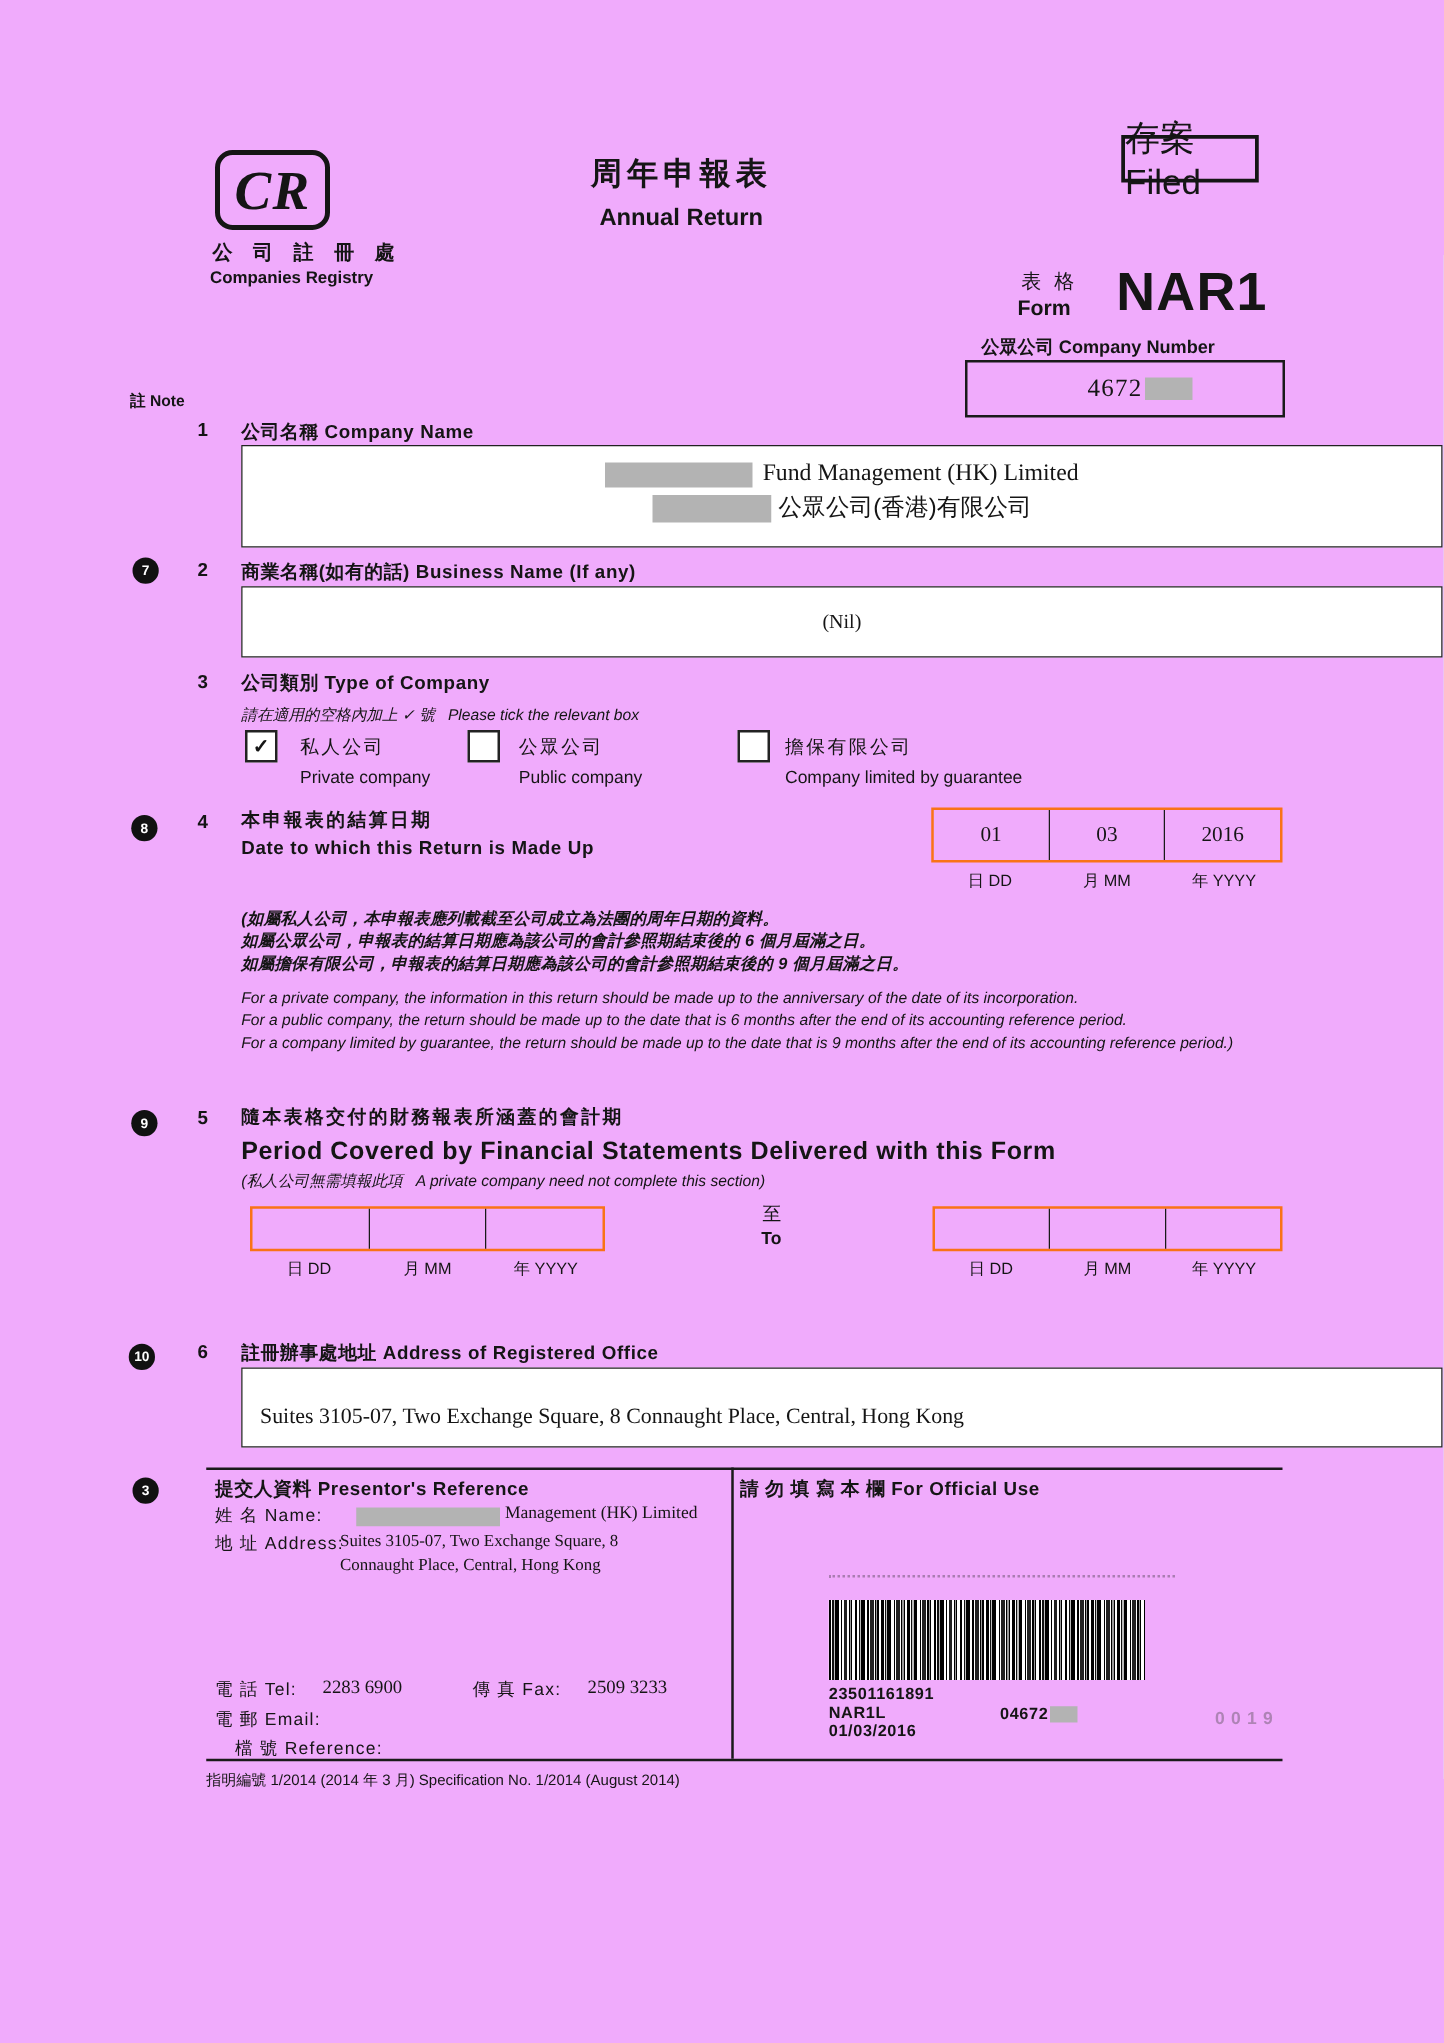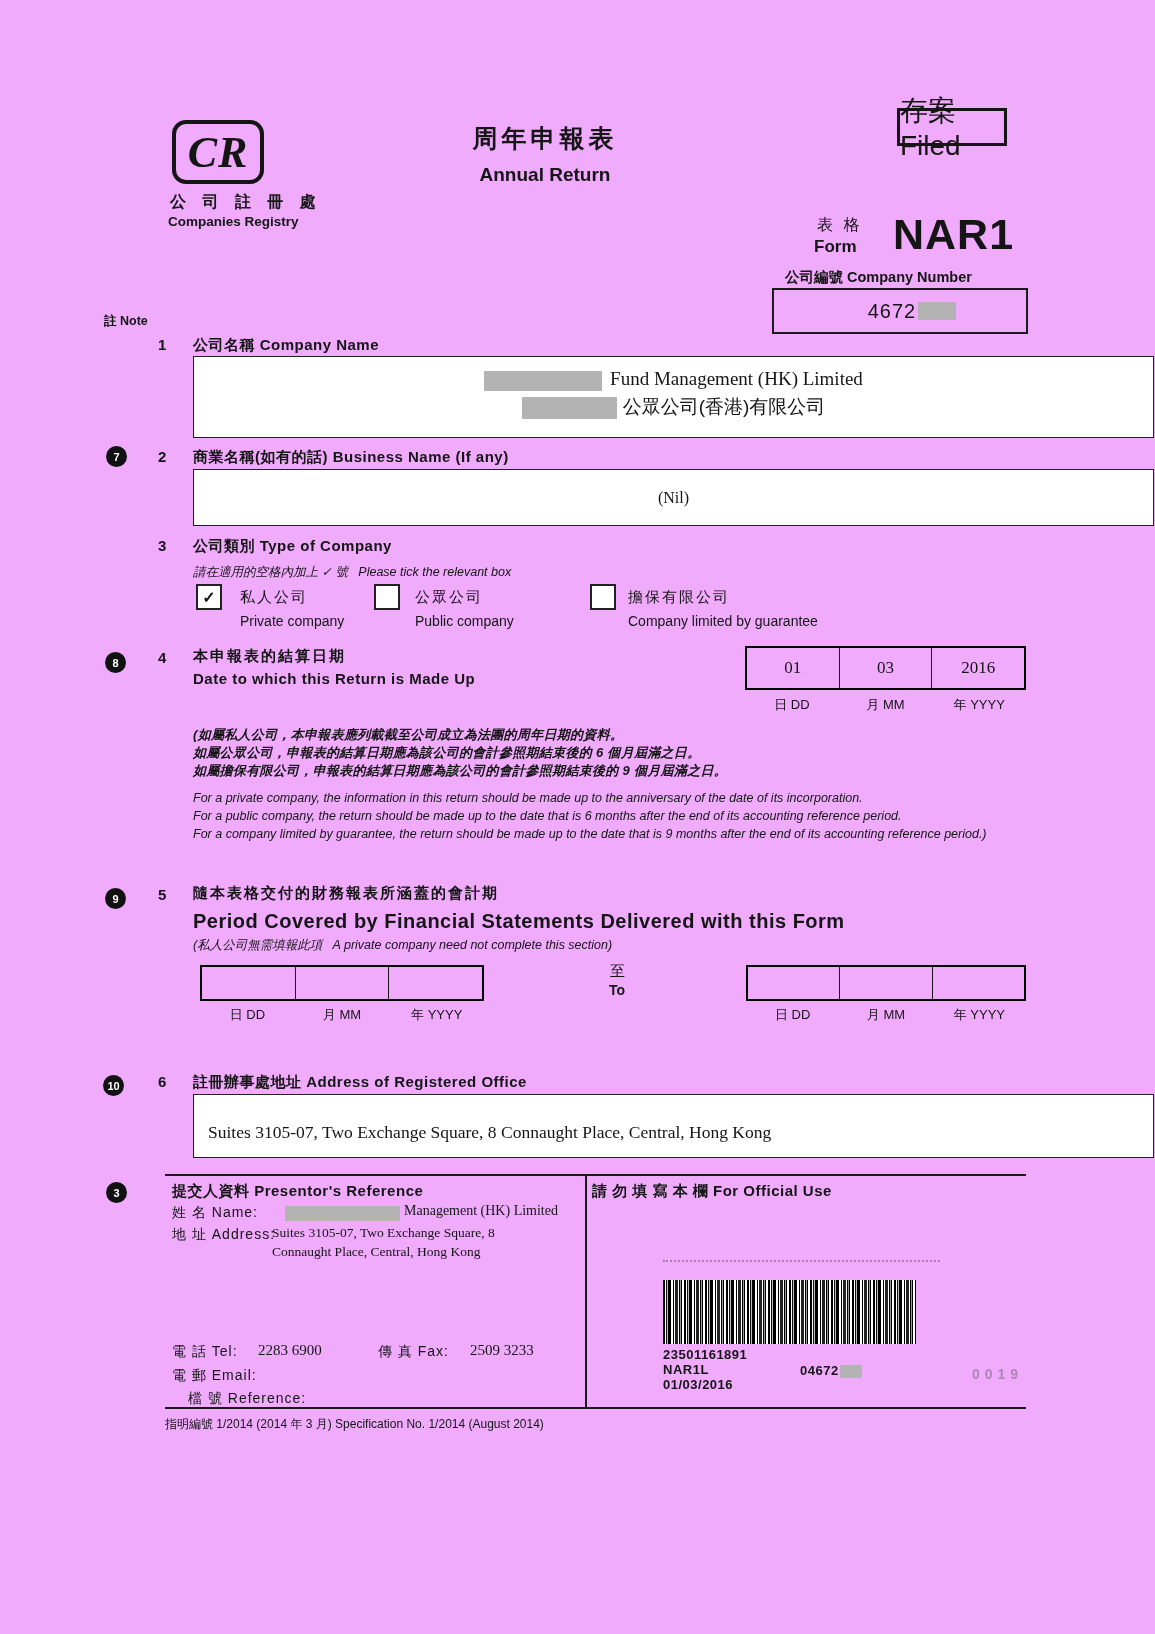--- a/index.html
+++ b/index.html
@@ -26,41 +26,41 @@
   .title-cn { font-size:25px; letter-spacing:4px; font-weight:600; }
   .title-en { font-size:19px; font-weight:bold; margin-top:9px; }
   .filed-box { left:897px; top:108px; width:110px; height:38px; border:3px solid #151515;
                display:flex; align-items:center; justify-content:center; font-size:28px; }
   .form-lbl-cn { left:817px; top:215px; font-size:16px; letter-spacing:3px; }
   .form-lbl-en { left:814px; top:237px; font-size:17px; font-weight:bold; }
   .form-code   { left:893px; top:210px; font-size:43px; font-weight:900; letter-spacing:1px; }
   .cn-label { left:785px; top:268px; font-size:14.5px; font-weight:bold; }
   .cn-box { left:772px; top:288px; width:256px; height:46px; border:2px solid #1a1a1a;
             display:flex; align-items:center; justify-content:center; }
-  .cn-value { font-family:Liberation Sans, sans-serif; font-size:20px; letter-spacing:1px;margin-left:24px; }
+  .cn-value { font-family:Liberation Serif, serif; font-size:20px; letter-spacing:1px;margin-left:24px; }
   .note-label { left:104px; top:313px; font-size:12.5px; font-weight:bold; }
 
   
   .sec-num { font-size:15px; font-weight:bold; }
   .sec-title { font-size:15px; font-weight:bold; letter-spacing:0.5px; }
   .field-box { left:193px; width:961px; border:1.5px solid #222; background:#fff; }
   .redact { display:inline-block; background:#b3b3b3; vertical-align:middle; }
   .badge { width:21px; height:21px; border-radius:50%; background:#111; color:#fff;
            display:flex; align-items:center; justify-content:center; font-size:11px; font-weight:bold; }
 
   .line1 { margin-top:11px; font-size:19px; }
   .line2 { margin-top:3px; font-size:19px; }
 
   .ticknote { font-size:12.5px; font-style:italic; }
   .cb { width:26px; height:26px; border:2px solid #222; background:#fff; display:flex; align-items:center; justify-content:center;
         font-size:16px; font-weight:bold; }
   .cb-cn { font-size:15px; letter-spacing:2px; }
   .cb-en { font-size:14px; }
 
-  .datebox { border:2px solid #000000; display:flex; }
+  .datebox { border:2px solid #f97316; display:flex; }
   .datebox .cell { flex:1; border-left:1.5px solid #1a1a1a; display:flex; align-items:center; justify-content:center;
                    font-family:"Liberation Serif", serif; font-size:17px; }
   .datebox .cell:first-child { border-left:none; }
   .datelabels { display:flex; font-size:13px; }
   .datelabels .cell { flex:1; text-align:center; }
 
   .notes-cn div { font-size:13px; font-style:italic; font-weight:600; line-height:18px; letter-spacing:0.3px; }
   .notes-en { margin-top:9px; }
   .notes-en div { font-size:12.5px; font-style:italic; line-height:18px; }
 
@@ -96,21 +96,21 @@
     <div class="title-cn">周年申報表</div>
     <div class="title-en">Annual Return</div>
   </div>
 
   <div class="abs filed-box">存案 Filed</div>
 
   <div class="abs form-lbl-cn">表 格</div>
   <div class="abs form-lbl-en">Form</div>
   <div class="abs form-code">NAR1</div>
 
-  <div class="abs cn-label">公司編號  Company Number</div>
+  <div class="abs cn-label">公眾公司  Company Number</div>
   <div class="abs cn-box">
     <span class="cn-value">4672</span>
     <span class="redact" style="width:38px;height:18px;margin-left:2px;"></span>
   </div>
 
   <div class="abs note-label">註 Note</div>
 
   <div class="abs sec-num" style="left:158px;top:336px;">1</div>
   <div class="abs sec-title" style="left:193px;top:336px;">公司名稱  Company Name</div>
   <div class="abs field-box center" style="top:356px;height:82px;">

